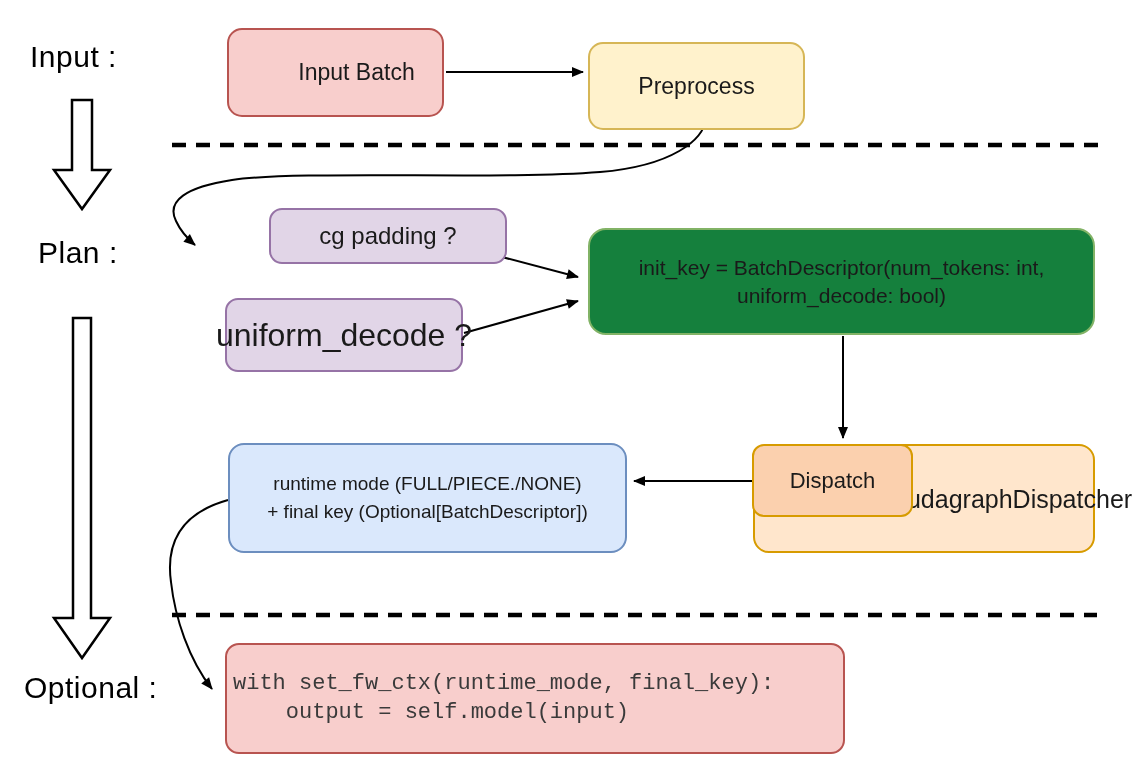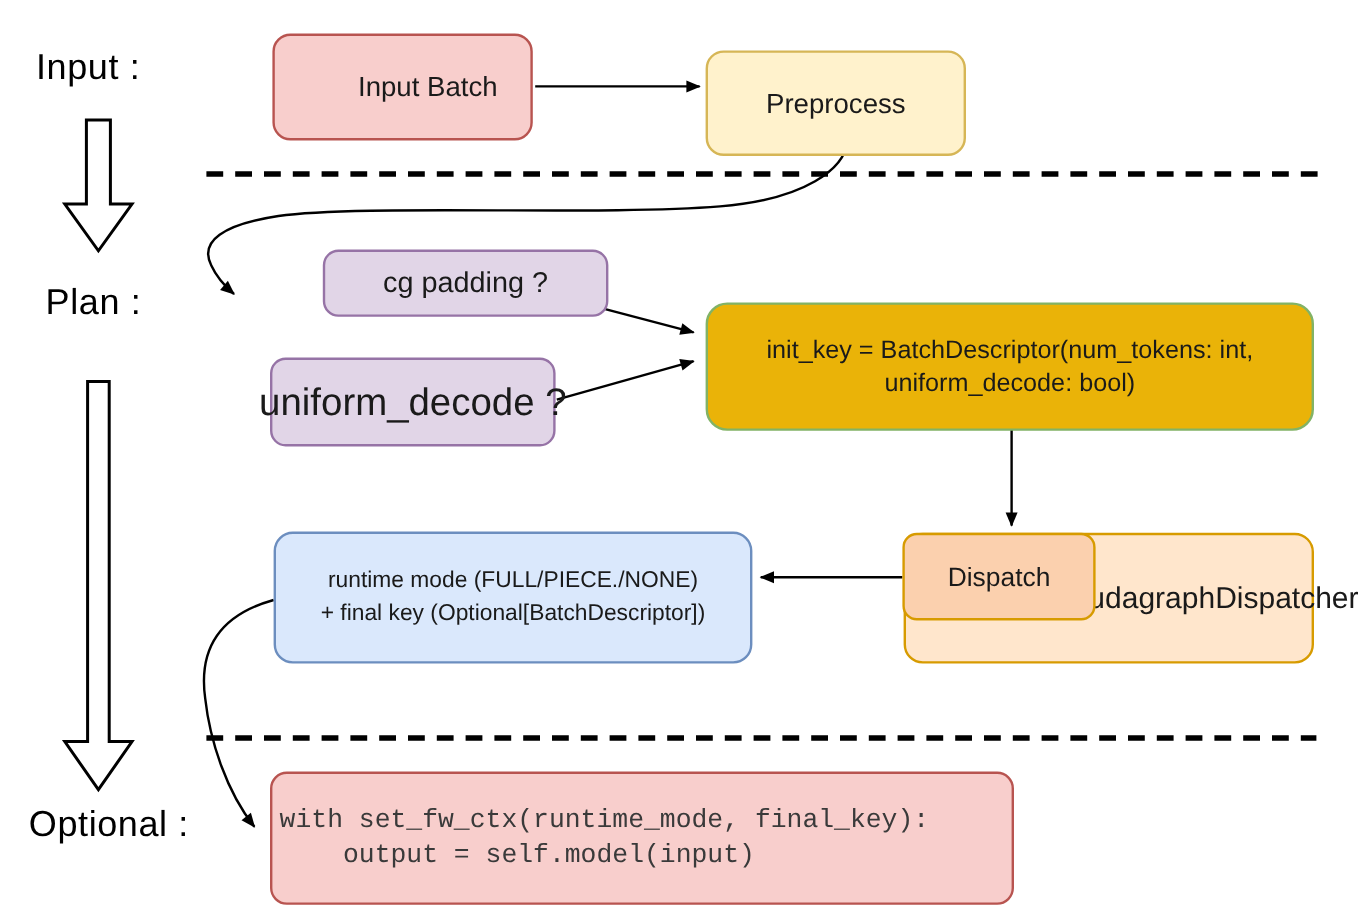--- a/index.html
+++ b/index.html
@@ -14,21 +14,21 @@
   }
   .node{
     position:absolute;box-sizing:border-box;border-radius:15px;border:2px solid;
     display:flex;flex-direction:column;align-items:center;justify-content:center;
     text-align:center;line-height:1.32;
   }
   .node .ln{white-space:nowrap;}
   .node-pink   {background:#f8cecc;border-color:#b85450;padding-left:42px;}
   .node-yellow {background:#fff2cc;border-color:#d6b656;}
   .node-purple {background:#e1d5e7;border-color:#9673a6;}
-  .node-green  {background:#eab308;border-color:#82b366;margin-top:24px;}
+  .node-green  {background:#15803d;border-color:#82b366;}
   .node-orange-light{background:#ffe6cc;border-color:#d79b00;}
   .node-orange-dark {background:#fbd0ae;border-color:#d79b00;}
   .node-blue   {background:#dae8fc;border-color:#6c8ebf;}
 
   #node-input-batch {left:227px;top:28px;width:217px;height:89px;font-size:23px;}
   #node-preprocess  {left:588px;top:42px;width:217px;height:88px;font-size:23px;}
   #node-cg-padding  {left:225px;top:208px;width:238px;height:56px;font-size:24px;border-radius:13px;margin-left:44px;}
   #node-uniform-decode{left:225px;top:298px;width:238px;height:74px;font-size:32px;border-radius:13px;}
   #node-init-key    {left:588px;top:228px;width:507px;height:107px;font-size:21px;border-radius:18px;}
   #node-cudagraph   {left:753px;top:444px;width:342px;height:109px;font-size:25px;border-radius:16px;

